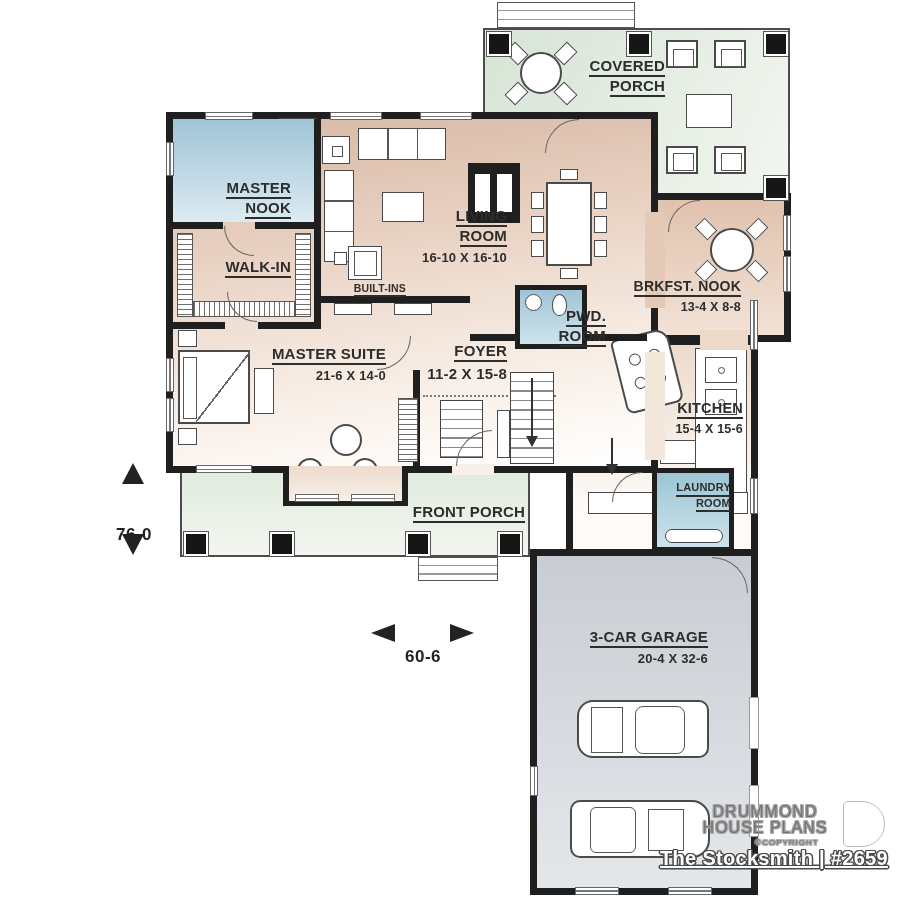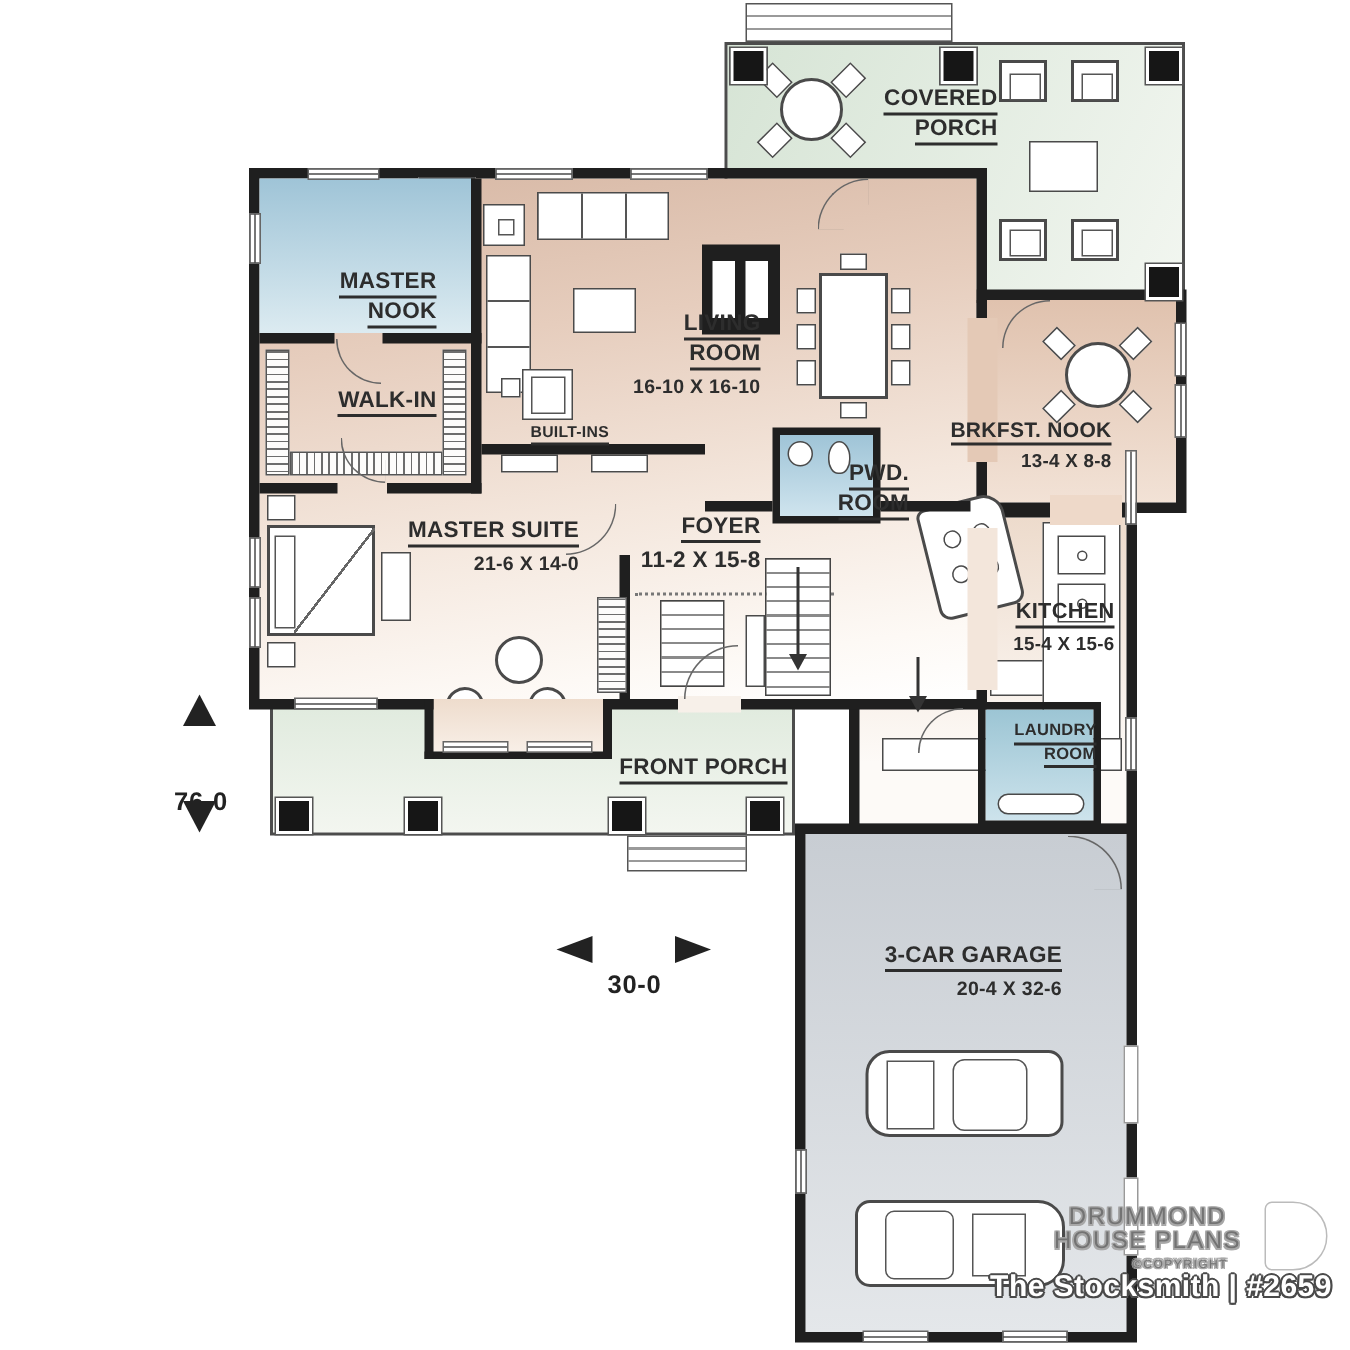--- a/index.html
+++ b/index.html
@@ -300,23 +300,23 @@
   </div>
   <div class="lbl" style="left:572px;top:628px;width:136px;font-size:15px;">
     <span class="u">3-CAR GARAGE</span>
     <span class="sz" style="font-size:13px;">20-4 X 32-6</span>
   </div>
 
   <div class="tri" style="left:122px;top:463px;border-left:11px solid transparent;border-right:11px solid transparent;border-bottom:21px solid #222;"></div>
   <div class="dim" style="left:100px;top:500px;width:68px;text-align:center;"><span>76-0</span></div>
   <div class="tri" style="left:122px;top:534px;border-left:11px solid transparent;border-right:11px solid transparent;border-top:21px solid #222;"></div>
   <div class="tri" style="left:371px;top:624px;border-top:9px solid transparent;border-bottom:9px solid transparent;border-right:24px solid #222;"></div>
-  <div class="dim" style="left:398px;top:622px;width:50px;text-align:center;"><span>30-0</span></div>
+  <div class="dim" style="left:398px;top:622px;width:50px;text-align:center;"><span>60-6</span></div>
   <div class="tri" style="left:450px;top:624px;border-top:9px solid transparent;border-bottom:9px solid transparent;border-left:24px solid #222;"></div>
 
   <div class="brand" style="left:700px;top:803px;width:130px;text-align:center;font-size:16px;letter-spacing:1px;">DRUMMOND</div>
   <div class="brand" style="left:686px;top:819px;width:158px;text-align:center;font-size:16px;letter-spacing:1px;">HOUSE PLANS</div>
   <div class="abs" style="left:844px;top:802px;width:34px;height:38px;border:3px solid #fff;outline:1px solid #bbb;
               border-radius:4px 22px 22px 4px;z-index:50;"></div>
   <div class="brand" style="left:742px;top:838px;width:90px;text-align:center;font-size:8px;letter-spacing:1px;">©COPYRIGHT</div>
-  <div class="plan-title" style="left:652px;top:847px;width:244px;text-align:center;">The Stocksmith | #2659</div>
+  <div class="plan-title" style="left:652px;top:847px;width:244px;text-align:center;text-decoration:underline;">The Stocksmith | #2659</div>
 
 </div>
 
 </body></html>

